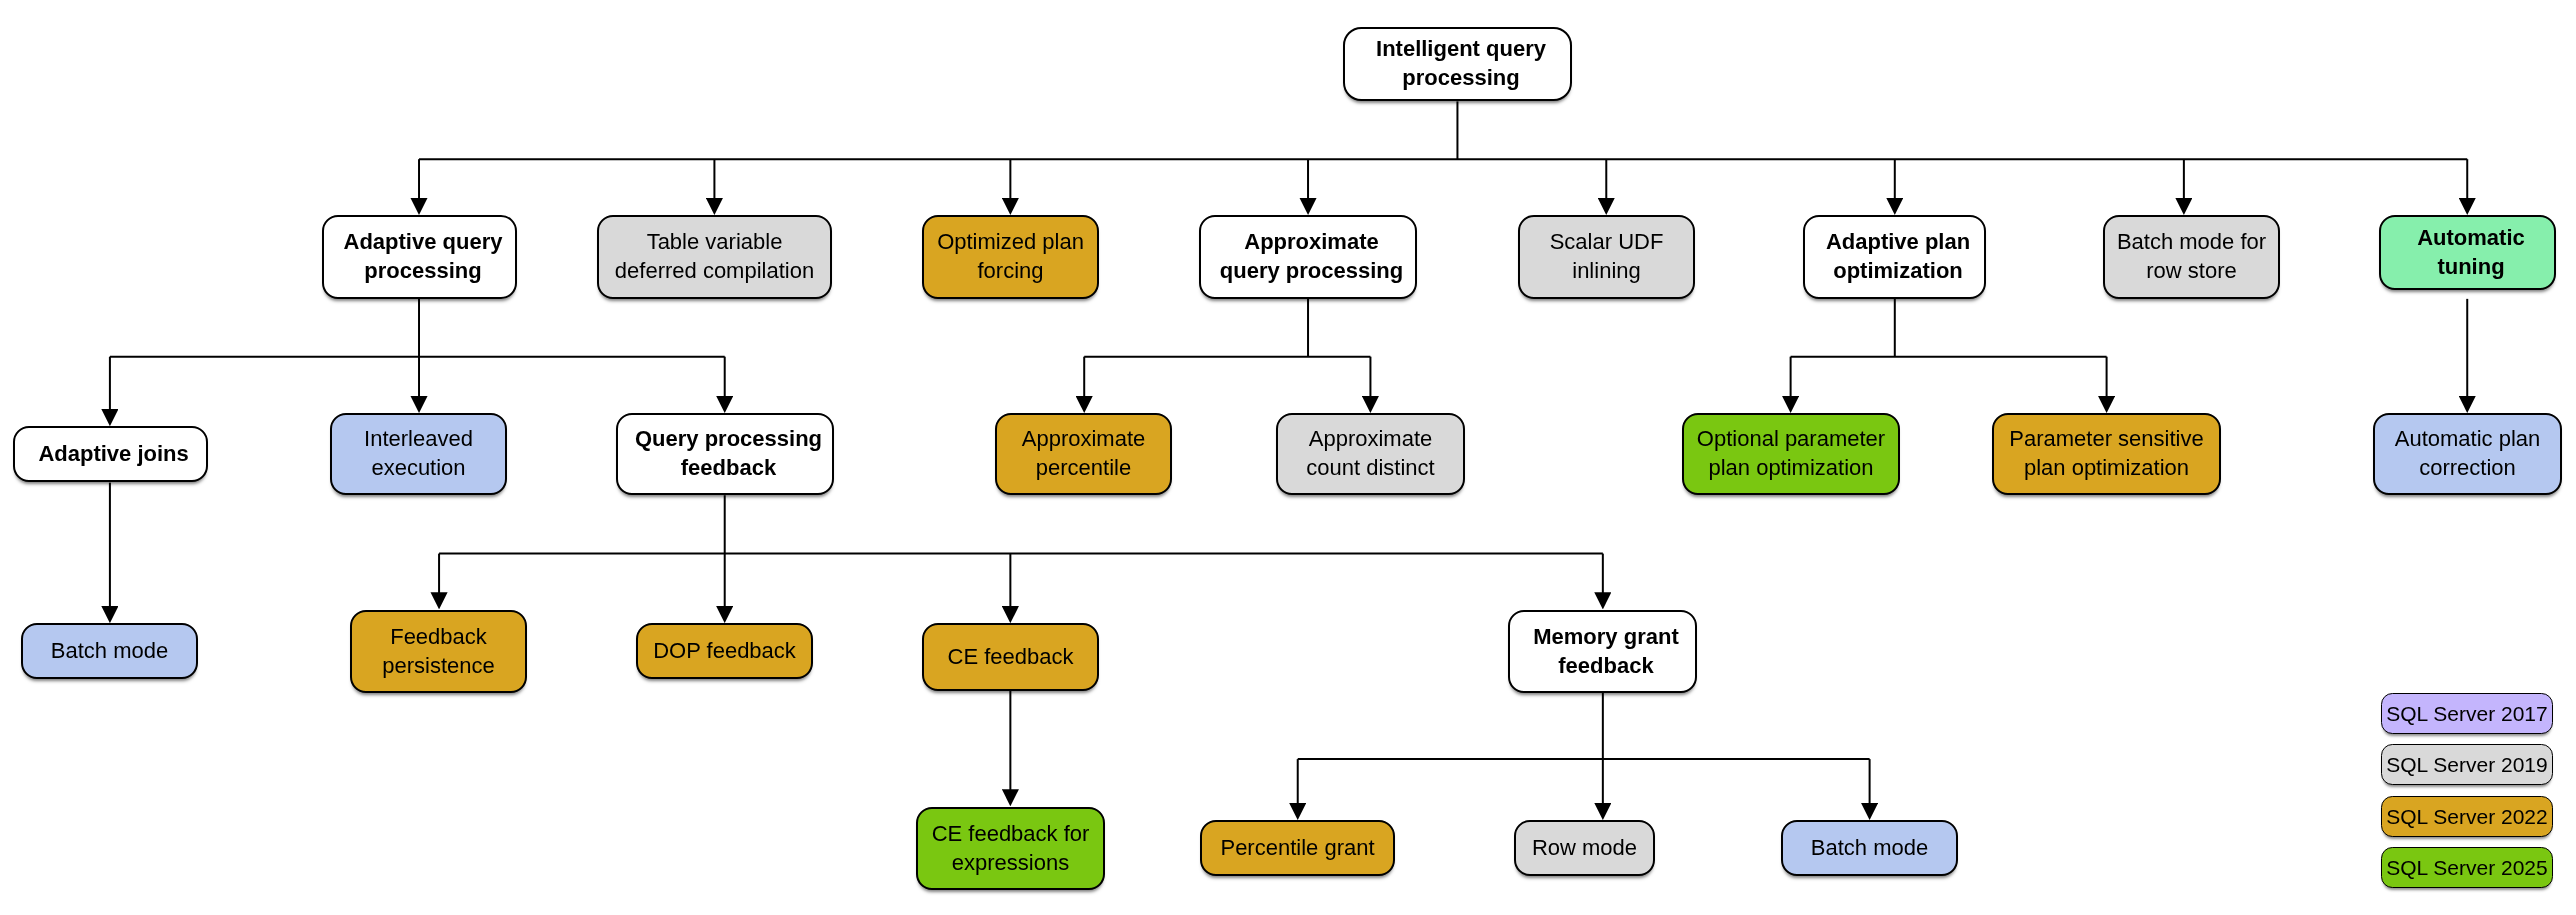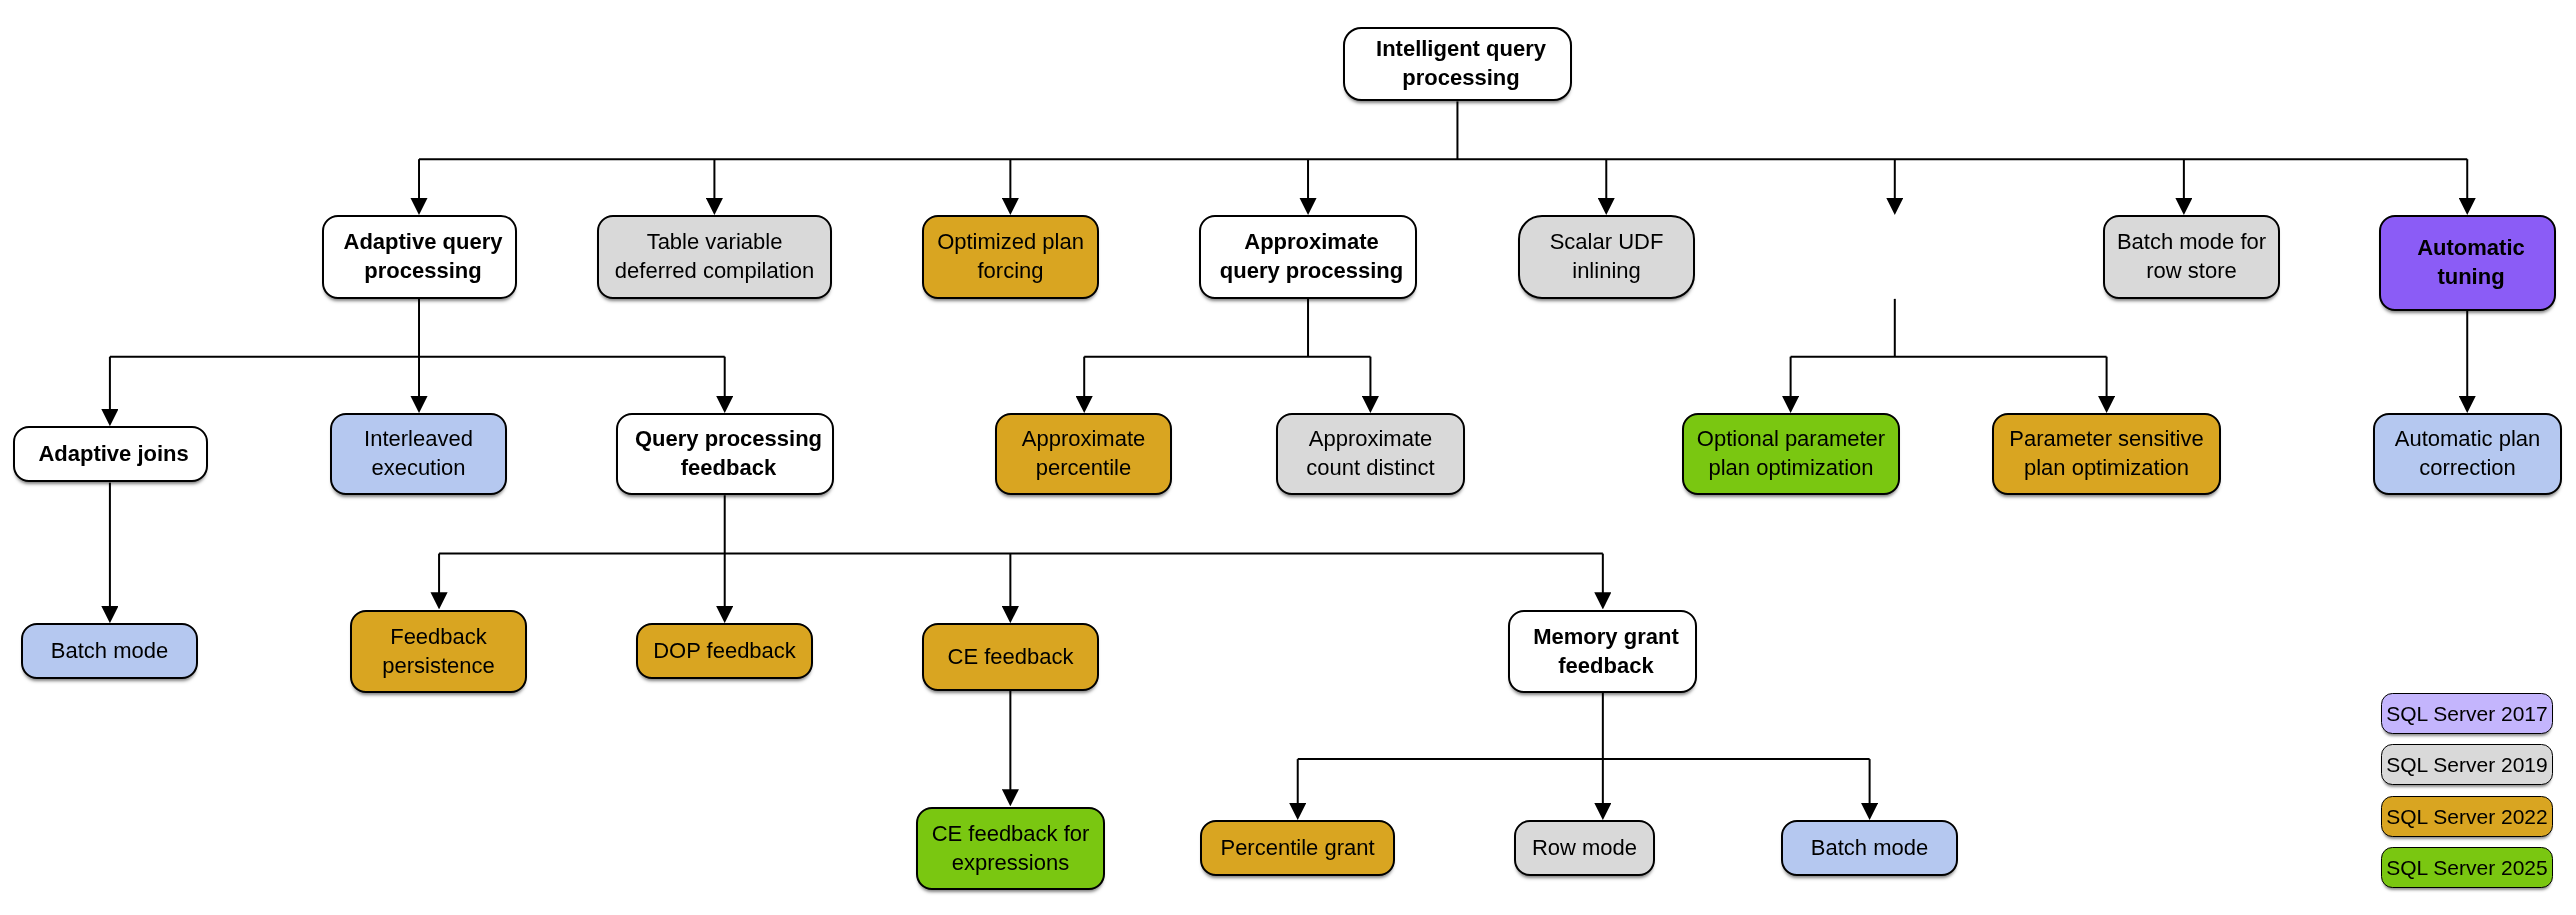--- a/index.html
+++ b/index.html
@@ -101,29 +101,33 @@
     <span>deferred compilation</span>
   </div>
   <div class="node" style="left: 922px; top: 215px; width: 177px; height: 84px; background: rgb(217, 165, 33);">
     <span>Optimized plan</span>
     <span>forcing</span>
   </div>
   <div class="node bold" style="left: 1199px; top: 215px; width: 218px; height: 84px; background: rgb(255, 255, 255);">
     <span>Approximate</span>
     <span>query processing</span>
   </div>
-  <div class="node" style="left: 1518px; top: 215px; width: 177px; height: 84px; background: rgb(217, 217, 217); border-radius: 24px;">
+  <div class="node" style="left: 1518px; top: 215px; width: 177px; height: 84px; background: rgb(217, 217, 217);">
     <span>Scalar UDF</span>
     <span>inlining</span>
+  </div>
+  <div class="node bold" style="left: 1803px; top: 215px; width: 183px; height: 84px; background: rgb(255, 255, 255);">
+    <span>Adaptive plan</span>
+    <span>optimization</span>
   </div>
   <div class="node" style="left: 2095px; top: 215px; width: 177px; height: 84px; background: rgb(217, 217, 217); margin-left: 8px;">
     <span>Batch mode for</span>
     <span>row store</span>
   </div>
-  <div class="node bold" style="left: 2379px; top: 215px; width: 177px; height: 96px; background: #8b5cf6;">
+  <div class="node bold" style="left: 2379px; top: 215px; width: 177px; height: 75px; background: #86efac;">
     <span>Automatic</span>
     <span>tuning</span>
   </div>
 
   <div class="node bold" style="left: 12.6px; top: 426px; width: 195px; height: 56px; background: rgb(255, 255, 255);">
     <span>Adaptive joins</span>
   </div>
   <div class="node" style="left: 330px; top: 413px; width: 177px; height: 82px; background: rgb(181, 200, 240);">
     <span>Interleaved</span>
     <span>execution</span>

